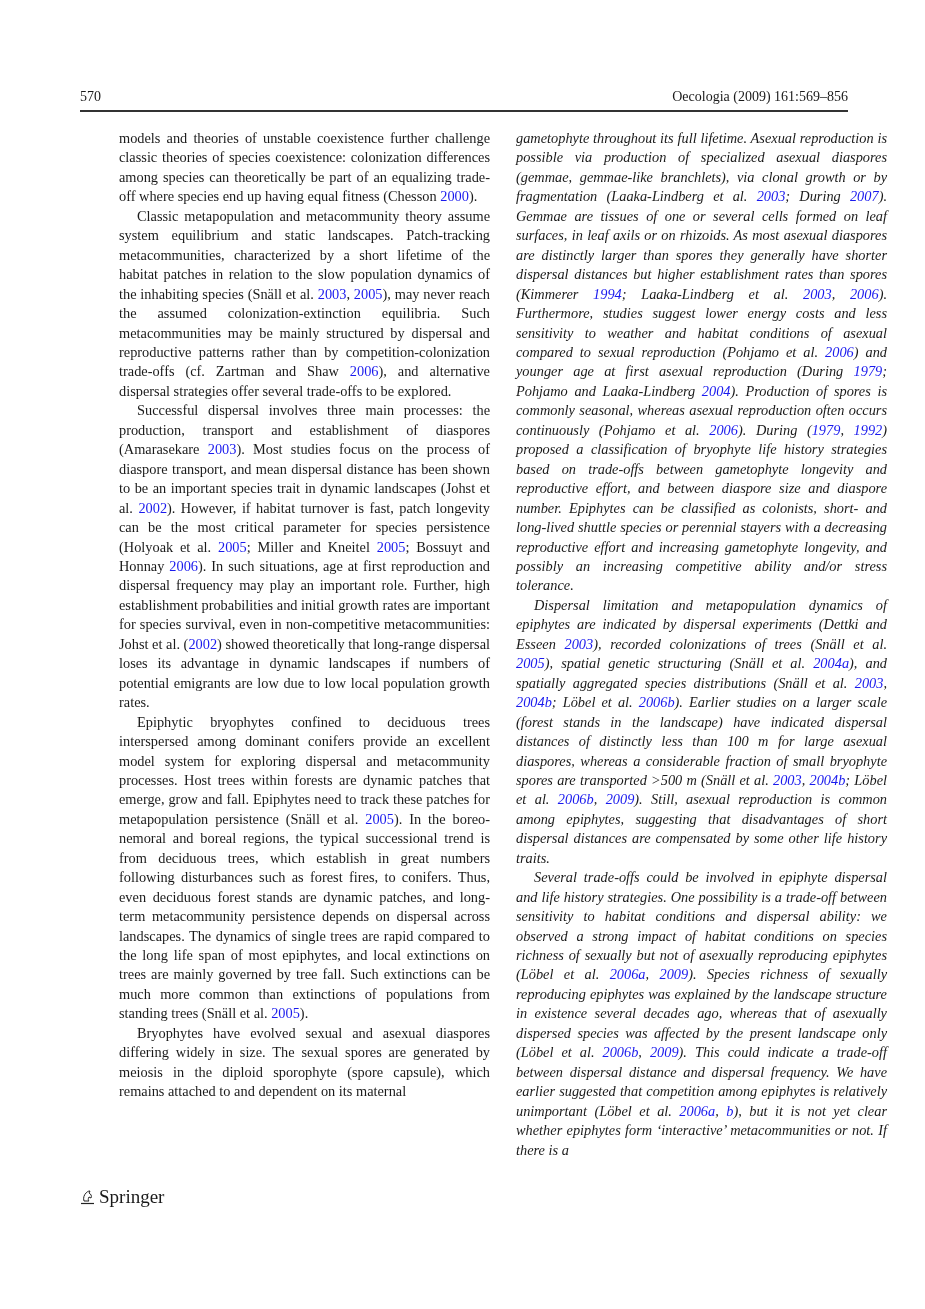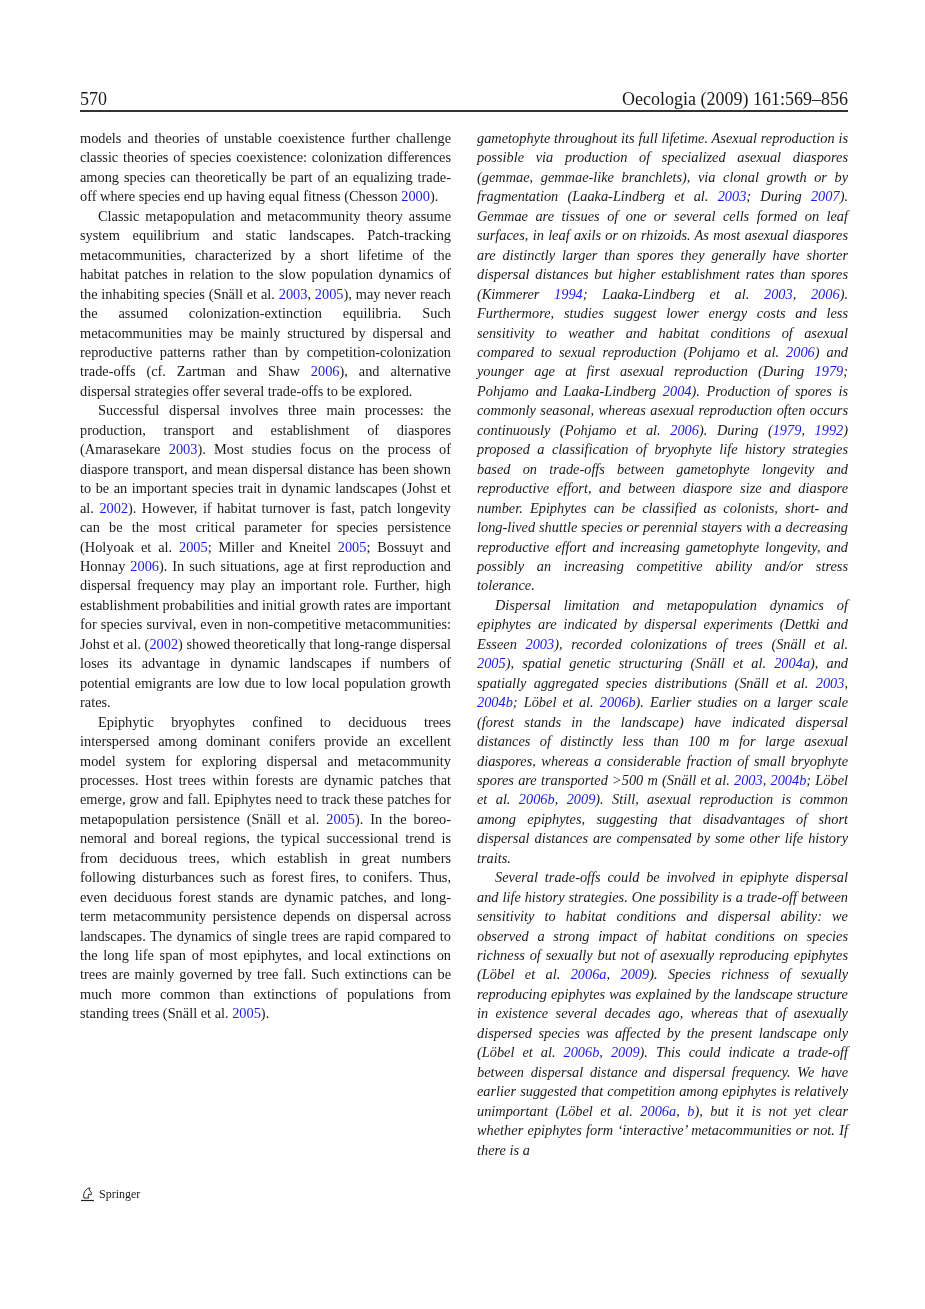--- a/index.html
+++ b/index.html
@@ -1,44 +1,45 @@
 <!DOCTYPE html>
 <html><head>
 <meta charset="utf-8">
 <style>
   html, body { margin: 0; padding: 0; background: #ffffff; }
   body { width: 925px; height: 1309px; position: relative; font-family: "Liberation Serif", "DejaVu Serif", serif; color: #1a1a1a; }
-  .header { position: absolute; left: 80px; top: 89px; width: 768px; height: 20px; font-size: 18px; }
+  .header { position: absolute; left: 80px; top: 89px; width: 768px; height: 20px; font-size: 14px; }
   .header .pno { position: absolute; left: 0; top: 0; }
   .header .journal { position: absolute; right: 0; top: 0; }
   .rule { position: absolute; left: 80px; top: 110px; width: 768px; height: 2px; background: #333; }
-  .col { position: absolute; top: 129px; width: 371px; font-size: 14.35px; line-height: 19.45px; text-align: justify; hyphens: none; }
+  .col { position: absolute; top: 129px; width: 371px; font-size: 14.35px; line-height: 19.45px; text-align: justify; hyphens: none; margin-left: 39px; }
   .col.left { left: 80px; }
   .col.right { left: 477px; font-style: italic; }
   .col p { margin: 0; text-indent: 0; }
   .col p.ind { text-indent: 18px; }
   .col p.cont { text-indent: 0; }
   a.cite { color: #1a1aee; text-decoration: none; }
-  .footer { position: absolute; left: 80px; top: 1186px; font-size: 12px; display: flex; align-items: center; gap: 4px; }
+  .footer { position: absolute; left: 80px; top: 1186px; font-size: 19px; display: flex; align-items: center; gap: 4px; }
   .footer svg { display: block; }
 </style>
 </head>
 <body>
 
 <div class="header">
   <span class="pno">570</span>
   <span class="journal">Oecologia (2009) 161:569–856</span>
 </div>
 <div class="rule"></div>
 
 <div class="col left">
     <p class="cont"><span>models and theories of unstable coexistence further challenge classic theories of species coexistence: colonization differences among species can theoretically be part of an equalizing trade-off where species end up having equal fitness (Chesson </span><a class="cite" href="#">2000</a><span>).</span></p>
     <p class="ind"><span>Classic metapopulation and metacommunity theory assume system equilibrium and static landscapes. Patch-tracking metacommunities, characterized by a short lifetime of the habitat patches in relation to the slow population dynamics of the inhabiting species (Snäll et al. </span><a class="cite" href="#">2003</a><span>, </span><a class="cite" href="#">2005</a><span>), may never reach the assumed colonization-extinction equilibria. Such metacommunities may be mainly structured by dispersal and reproductive patterns rather than by competition-colonization trade-offs (cf. Zartman and Shaw </span><a class="cite" href="#">2006</a><span>), and alternative dispersal strategies offer several trade-offs to be explored.</span></p>
     <p class="ind"><span>Successful dispersal involves three main processes: the production, transport and establishment of diaspores (Amarasekare </span><a class="cite" href="#">2003</a><span>). Most studies focus on the process of diaspore transport, and mean dispersal distance has been shown to be an important species trait in dynamic landscapes (Johst et al. </span><a class="cite" href="#">2002</a><span>). However, if habitat turnover is fast, patch longevity can be the most critical parameter for species persistence (Holyoak et al. </span><a class="cite" href="#">2005</a><span>; Miller and Kneitel </span><a class="cite" href="#">2005</a><span>; Bossuyt and Honnay </span><a class="cite" href="#">2006</a><span>). In such situations, age at first reproduction and dispersal frequency may play an important role. Further, high establishment probabilities and initial growth rates are important for species survival, even in non-competitive metacommunities: Johst et al. (</span><a class="cite" href="#">2002</a><span>) showed theoretically that long-range dispersal loses its advantage in dynamic landscapes if numbers of potential emigrants are low due to low local population growth rates.</span></p>
     <p class="ind"><span>Epiphytic bryophytes confined to deciduous trees interspersed among dominant conifers provide an excellent model system for exploring dispersal and metacommunity processes. Host trees within forests are dynamic patches that emerge, grow and fall. Epiphytes need to track these patches for metapopulation persistence (Snäll et al. </span><a class="cite" href="#">2005</a><span>). In the boreo-nemoral and boreal regions, the typical successional trend is from deciduous trees, which establish in great numbers following disturbances such as forest fires, to conifers. Thus, even deciduous forest stands are dynamic patches, and long-term metacommunity persistence depends on dispersal across landscapes. The dynamics of single trees are rapid compared to the long life span of most epiphytes, and local extinctions on trees are mainly governed by tree fall. Such extinctions can be much more common than extinctions of populations from standing trees (Snäll et al. </span><a class="cite" href="#">2005</a><span>).</span></p>
+    <p class="ind"><span>Bryophytes have evolved sexual and asexual diaspores differing widely in size. The sexual spores are generated by meiosis in the diploid sporophyte (spore capsule), which remains attached to and dependent on its maternal</span></p>
   </div>
 <div class="col right">
     <p class="cont"><span>gametophyte throughout its full lifetime. Asexual reproduction is possible via production of specialized asexual diaspores (gemmae, gemmae-like branchlets), via clonal growth or by fragmentation (Laaka-Lindberg et al. </span><a class="cite" href="#">2003</a><span>; During </span><a class="cite" href="#">2007</a><span>). Gemmae are tissues of one or several cells formed on leaf surfaces, in leaf axils or on rhizoids. As most asexual diaspores are distinctly larger than spores they generally have shorter dispersal distances but higher establishment rates than spores (Kimmerer </span><a class="cite" href="#">1994</a><span>; Laaka-Lindberg et al. </span><a class="cite" href="#">2003</a><span>, </span><a class="cite" href="#">2006</a><span>). Furthermore, studies suggest lower energy costs and less sensitivity to weather and habitat conditions of asexual compared to sexual reproduction (Pohjamo et al. </span><a class="cite" href="#">2006</a><span>) and younger age at first asexual reproduction (During </span><a class="cite" href="#">1979</a><span>; Pohjamo and Laaka-Lindberg </span><a class="cite" href="#">2004</a><span>). Production of spores is commonly seasonal, whereas asexual reproduction often occurs continuously (Pohjamo et al. </span><a class="cite" href="#">2006</a><span>). During (</span><a class="cite" href="#">1979</a><span>, </span><a class="cite" href="#">1992</a><span>) proposed a classification of bryophyte life history strategies based on trade-offs between gametophyte longevity and reproductive effort, and between diaspore size and diaspore number. Epiphytes can be classified as colonists, short- and long-lived shuttle species or perennial stayers with a decreasing reproductive effort and increasing gametophyte longevity, and possibly an increasing competitive ability and/or stress tolerance.</span></p>
     <p class="ind"><span>Dispersal limitation and metapopulation dynamics of epiphytes are indicated by dispersal experiments (Dettki and Esseen </span><a class="cite" href="#">2003</a><span>), recorded colonizations of trees (Snäll et al. </span><a class="cite" href="#">2005</a><span>), spatial genetic structuring (Snäll et al. </span><a class="cite" href="#">2004a</a><span>), and spatially aggregated species distributions (Snäll et al. </span><a class="cite" href="#">2003</a><span>, </span><a class="cite" href="#">2004b</a><span>; Löbel et al. </span><a class="cite" href="#">2006b</a><span>). Earlier studies on a larger scale (forest stands in the landscape) have indicated dispersal distances of distinctly less than 100 m for large asexual diaspores, whereas a considerable fraction of small bryophyte spores are transported &gt;500 m (Snäll et al. </span><a class="cite" href="#">2003</a><span>, </span><a class="cite" href="#">2004b</a><span>; Löbel et al. </span><a class="cite" href="#">2006b</a><span>, </span><a class="cite" href="#">2009</a><span>). Still, asexual reproduction is common among epiphytes, suggesting that disadvantages of short dispersal distances are compensated by some other life history traits.</span></p>
     <p class="ind"><span>Several trade-offs could be involved in epiphyte dispersal and life history strategies. One possibility is a trade-off between sensitivity to habitat conditions and dispersal ability: we observed a strong impact of habitat conditions on species richness of sexually but not of asexually reproducing epiphytes (Löbel et al. </span><a class="cite" href="#">2006a</a><span>, </span><a class="cite" href="#">2009</a><span>). Species richness of sexually reproducing epiphytes was explained by the landscape structure in existence several decades ago, whereas that of asexually dispersed species was affected by the present landscape only (Löbel et al. </span><a class="cite" href="#">2006b</a><span>, </span><a class="cite" href="#">2009</a><span>). This could indicate a trade-off between dispersal distance and dispersal frequency. We have earlier suggested that competition among epiphytes is relatively unimportant (Löbel et al. </span><a class="cite" href="#">2006a</a><span>, </span><a class="cite" href="#">b</a><span>), but it is not yet clear whether epiphytes form ‘interactive’ metacommunities or not. If there is a</span></p>
   </div>
 
 <div class="footer">
   <span>
     <svg width="15" height="16" viewBox="0 0 15 16">

